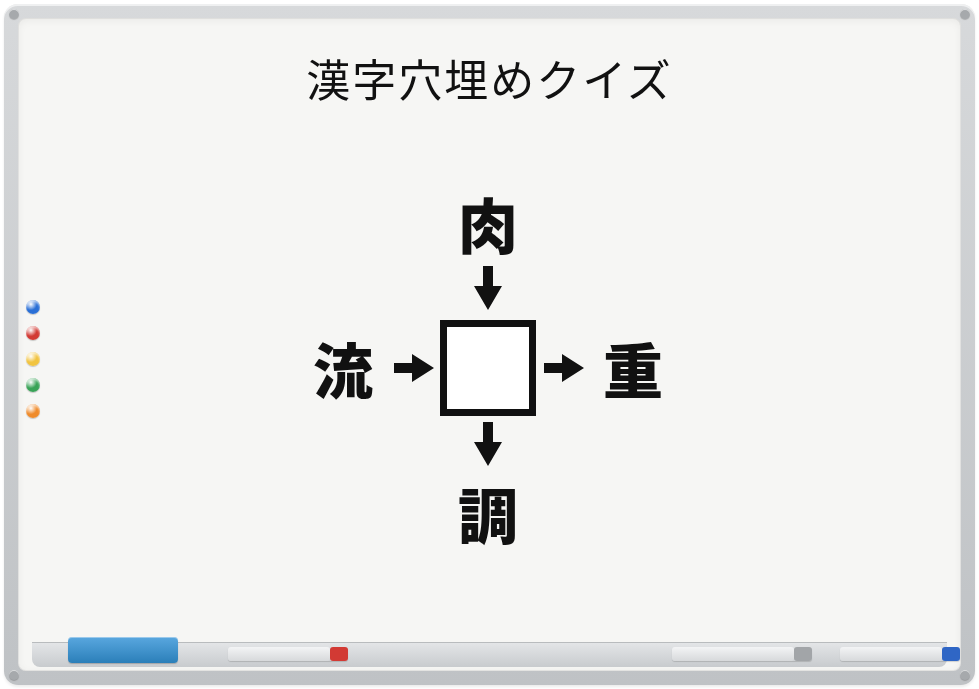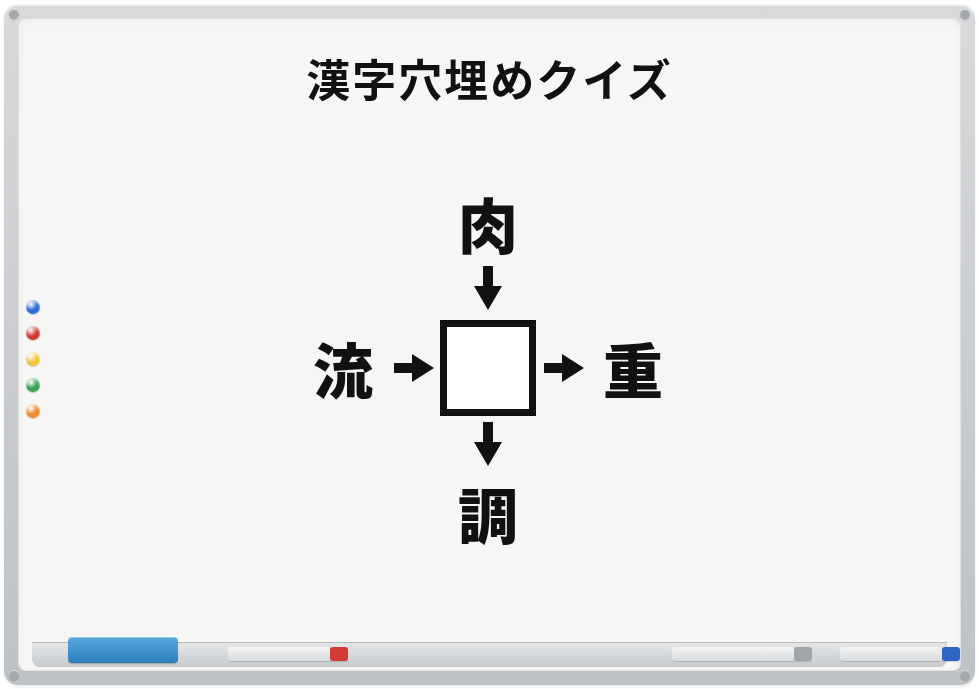--- a/index.html
+++ b/index.html
@@ -121,21 +121,21 @@
   .marker.blue  .body { left: 0; right: 18px; }
   .marker.blue  .cap  { right: 0; background: #2f66c5; }
 
   
   .title {
     position: absolute;
     top: 28px;
     left: 0;
     right: 0;
     text-align: center;
-    font-weight: 700;
+    font-weight: 400;
     font-size: 44px;
     letter-spacing: 2px;
     color: #111;
   }
 
   
   .puzzle {
     position: absolute;
     left: 0; right: 0;
     top: 150px;

